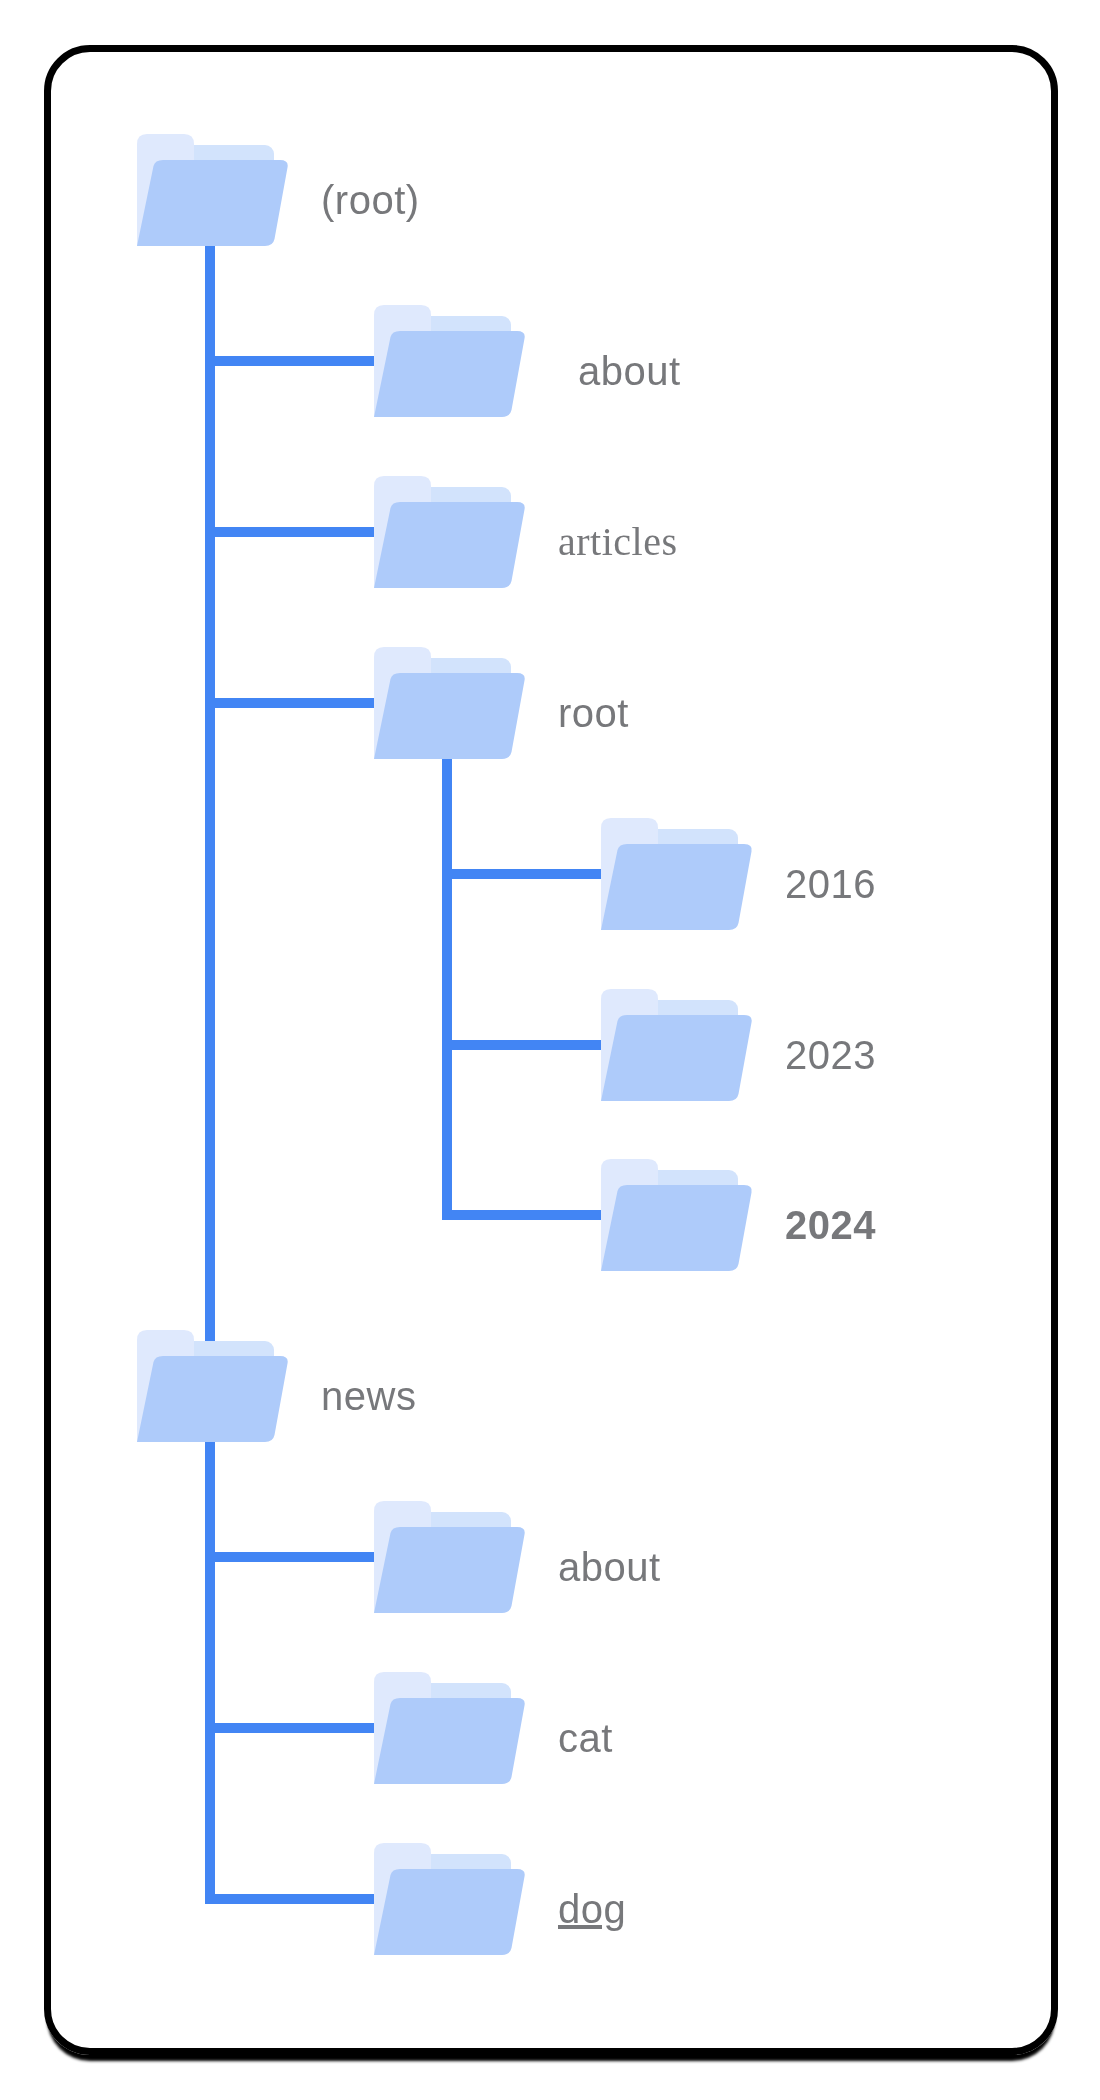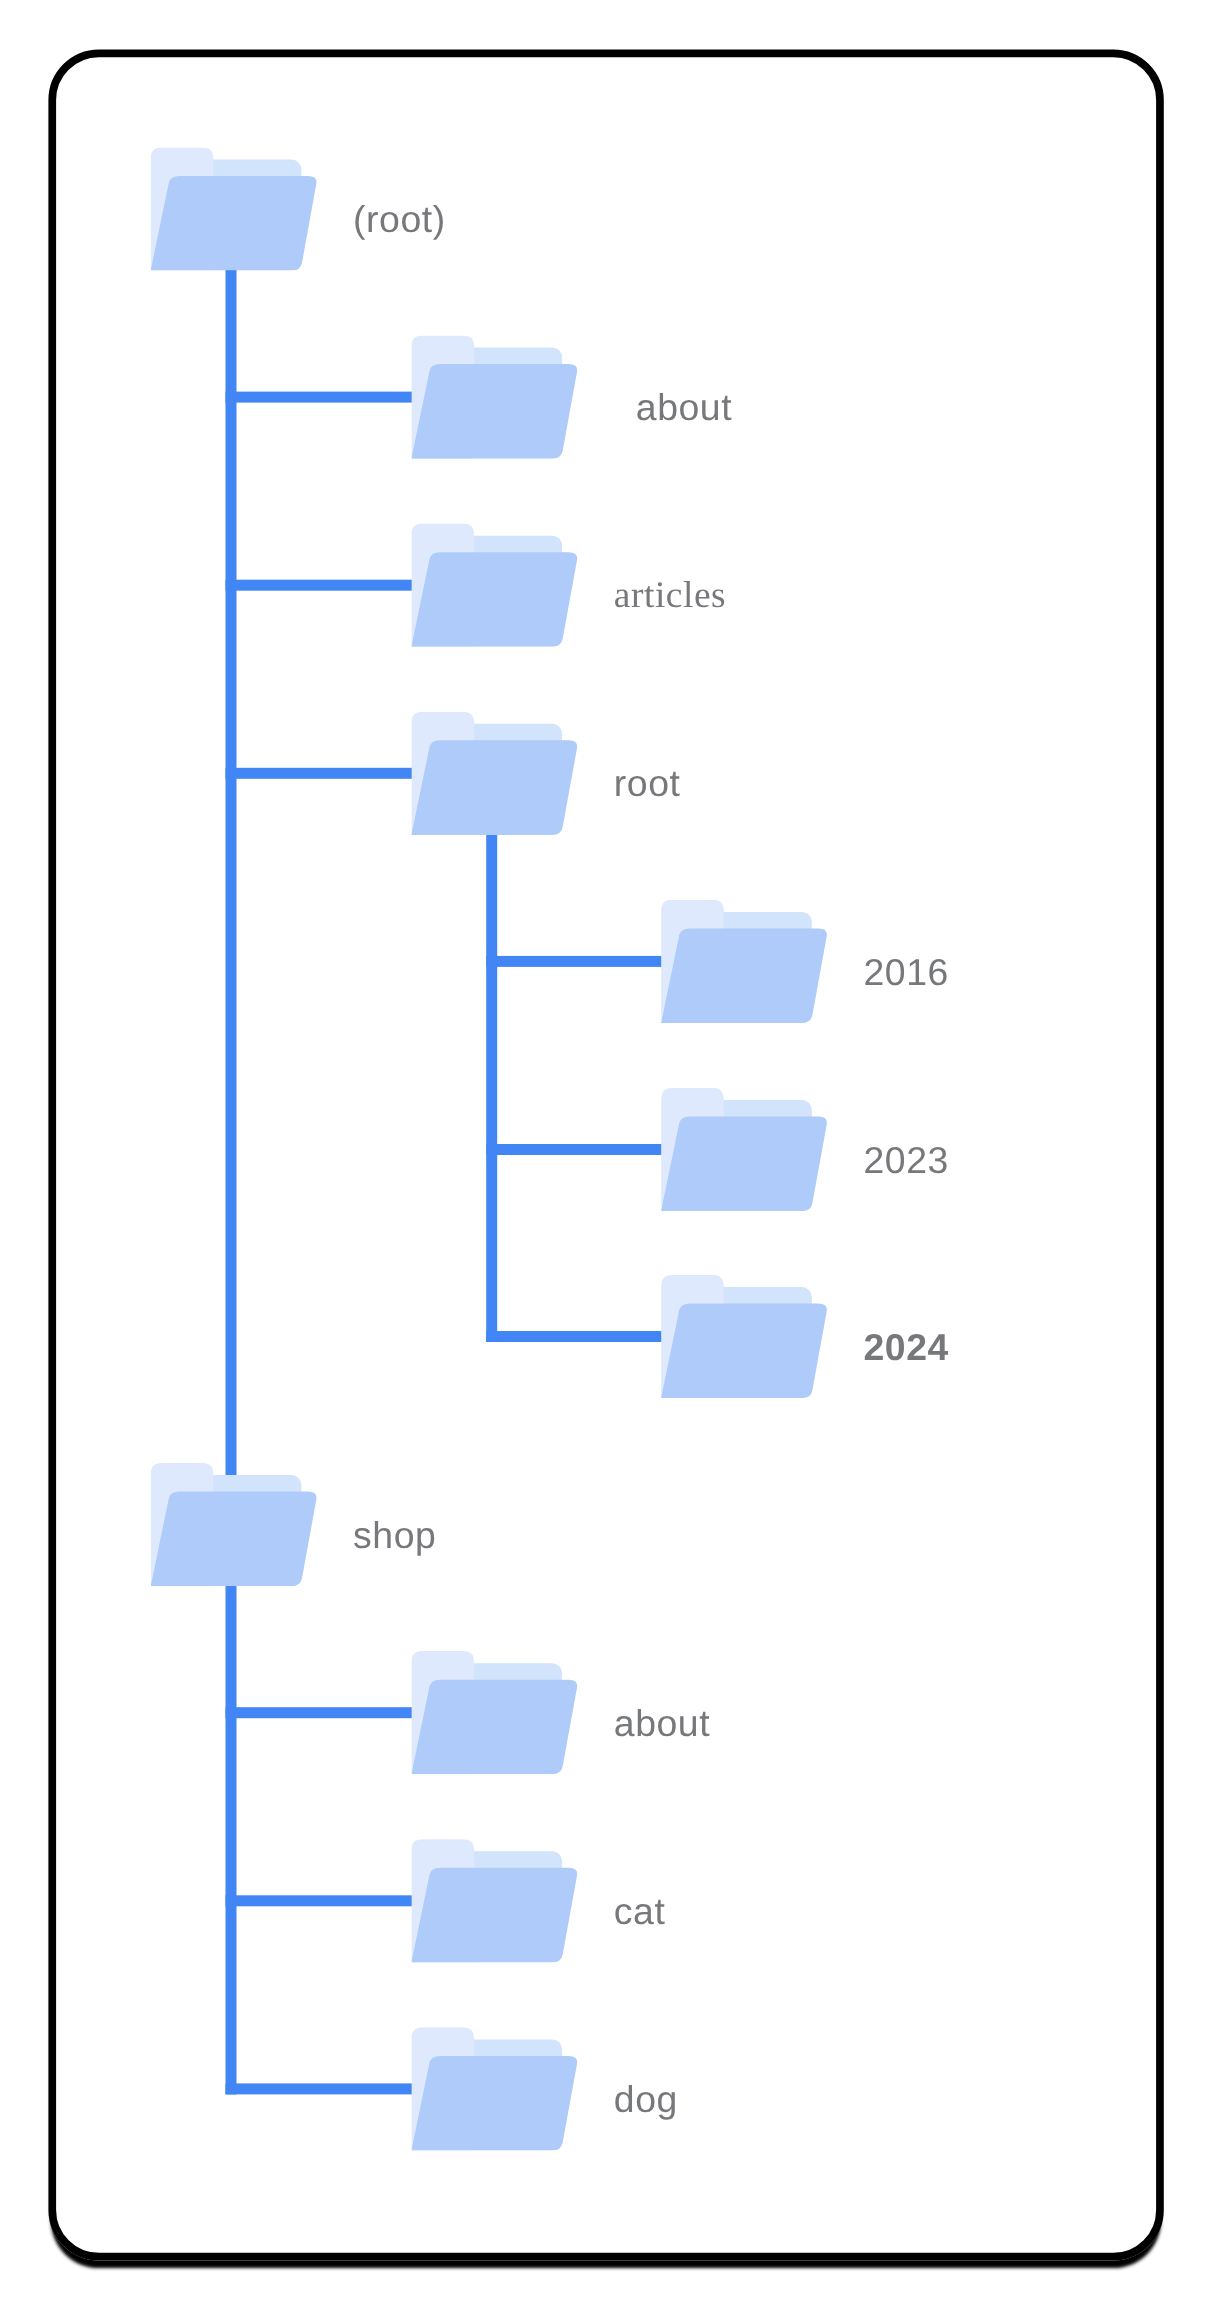--- a/index.html
+++ b/index.html
@@ -36,21 +36,21 @@
     position: absolute;
     background: var(--line, #4285f4);
   }
   .folder {
     position: absolute;
     width: 152px;
     height: 112px;
   }
   .label {
     position: absolute;
-    font-size: 34px;
+    font-size: 40px;
     line-height: 50px;
     letter-spacing: 0.5px;
     color: var(--label, #77787b);
     white-space: nowrap;
   }
 </style>
 </head>
 <body>
 
 <div id="canvas" style="--bg: #ffffff; --frame: #000000; --line: #4285f4; --label: #77787b;">
@@ -111,34 +111,34 @@
           <rect x="22" y="11" width="115" height="70" rx="9" fill="#d2e3fc"></rect>
           <path d="M0,112 L0,10 Q0,0 10,0 L47,0 Q57,0 57,10 L57,112 Z" fill="#dfe9fd"></path>
           <path d="M0,112 L16.5,32 Q18,26 26,26 L143,26 Q152,26 150.5,33.5 L137.5,105 Q136,112 128,112 Z" fill="#aecbfa"></path>
         </svg>
         <div class="label" style="left: 785px; top: 1200.4px; font-weight: bold;">2024</div>
         <svg viewBox="0 0 152 112" class="folder" style="left: 137px; top: 1330.3px;">
           <rect x="22" y="11" width="115" height="70" rx="9" fill="#d2e3fc"></rect>
           <path d="M0,112 L0,10 Q0,0 10,0 L47,0 Q57,0 57,10 L57,112 Z" fill="#dfe9fd"></path>
           <path d="M0,112 L16.5,32 Q18,26 26,26 L143,26 Q152,26 150.5,33.5 L137.5,105 Q136,112 128,112 Z" fill="#aecbfa"></path>
         </svg>
-        <div class="label" style="left: 321px; top: 1371.3px;">shop</div>
+        <div class="label" style="left: 321px; top: 1371.3px;">news</div>
         <svg viewBox="0 0 152 112" class="folder" style="left: 374px; top: 1501.2px;">
           <rect x="22" y="11" width="115" height="70" rx="9" fill="#d2e3fc"></rect>
           <path d="M0,112 L0,10 Q0,0 10,0 L47,0 Q57,0 57,10 L57,112 Z" fill="#dfe9fd"></path>
           <path d="M0,112 L16.5,32 Q18,26 26,26 L143,26 Q152,26 150.5,33.5 L137.5,105 Q136,112 128,112 Z" fill="#aecbfa"></path>
         </svg>
         <div class="label" style="left: 558px; top: 1542.2px;">about</div>
         <svg viewBox="0 0 152 112" class="folder" style="left: 374px; top: 1672.1px;">
           <rect x="22" y="11" width="115" height="70" rx="9" fill="#d2e3fc"></rect>
           <path d="M0,112 L0,10 Q0,0 10,0 L47,0 Q57,0 57,10 L57,112 Z" fill="#dfe9fd"></path>
           <path d="M0,112 L16.5,32 Q18,26 26,26 L143,26 Q152,26 150.5,33.5 L137.5,105 Q136,112 128,112 Z" fill="#aecbfa"></path>
         </svg>
         <div class="label" style="left: 558px; top: 1713.1px;">cat</div>
         <svg viewBox="0 0 152 112" class="folder" style="left: 374px; top: 1843px;">
           <rect x="22" y="11" width="115" height="70" rx="9" fill="#d2e3fc"></rect>
           <path d="M0,112 L0,10 Q0,0 10,0 L47,0 Q57,0 57,10 L57,112 Z" fill="#dfe9fd"></path>
           <path d="M0,112 L16.5,32 Q18,26 26,26 L143,26 Q152,26 150.5,33.5 L137.5,105 Q136,112 128,112 Z" fill="#aecbfa"></path>
         </svg>
-        <div class="label" style="left: 558px; top: 1884px;">dog</div>
+        <div class="label" style="left: 558px; top: 1884px; text-decoration: underline;">dog</div>
       </div>
   </div>
 </div>
 
 </body></html>

